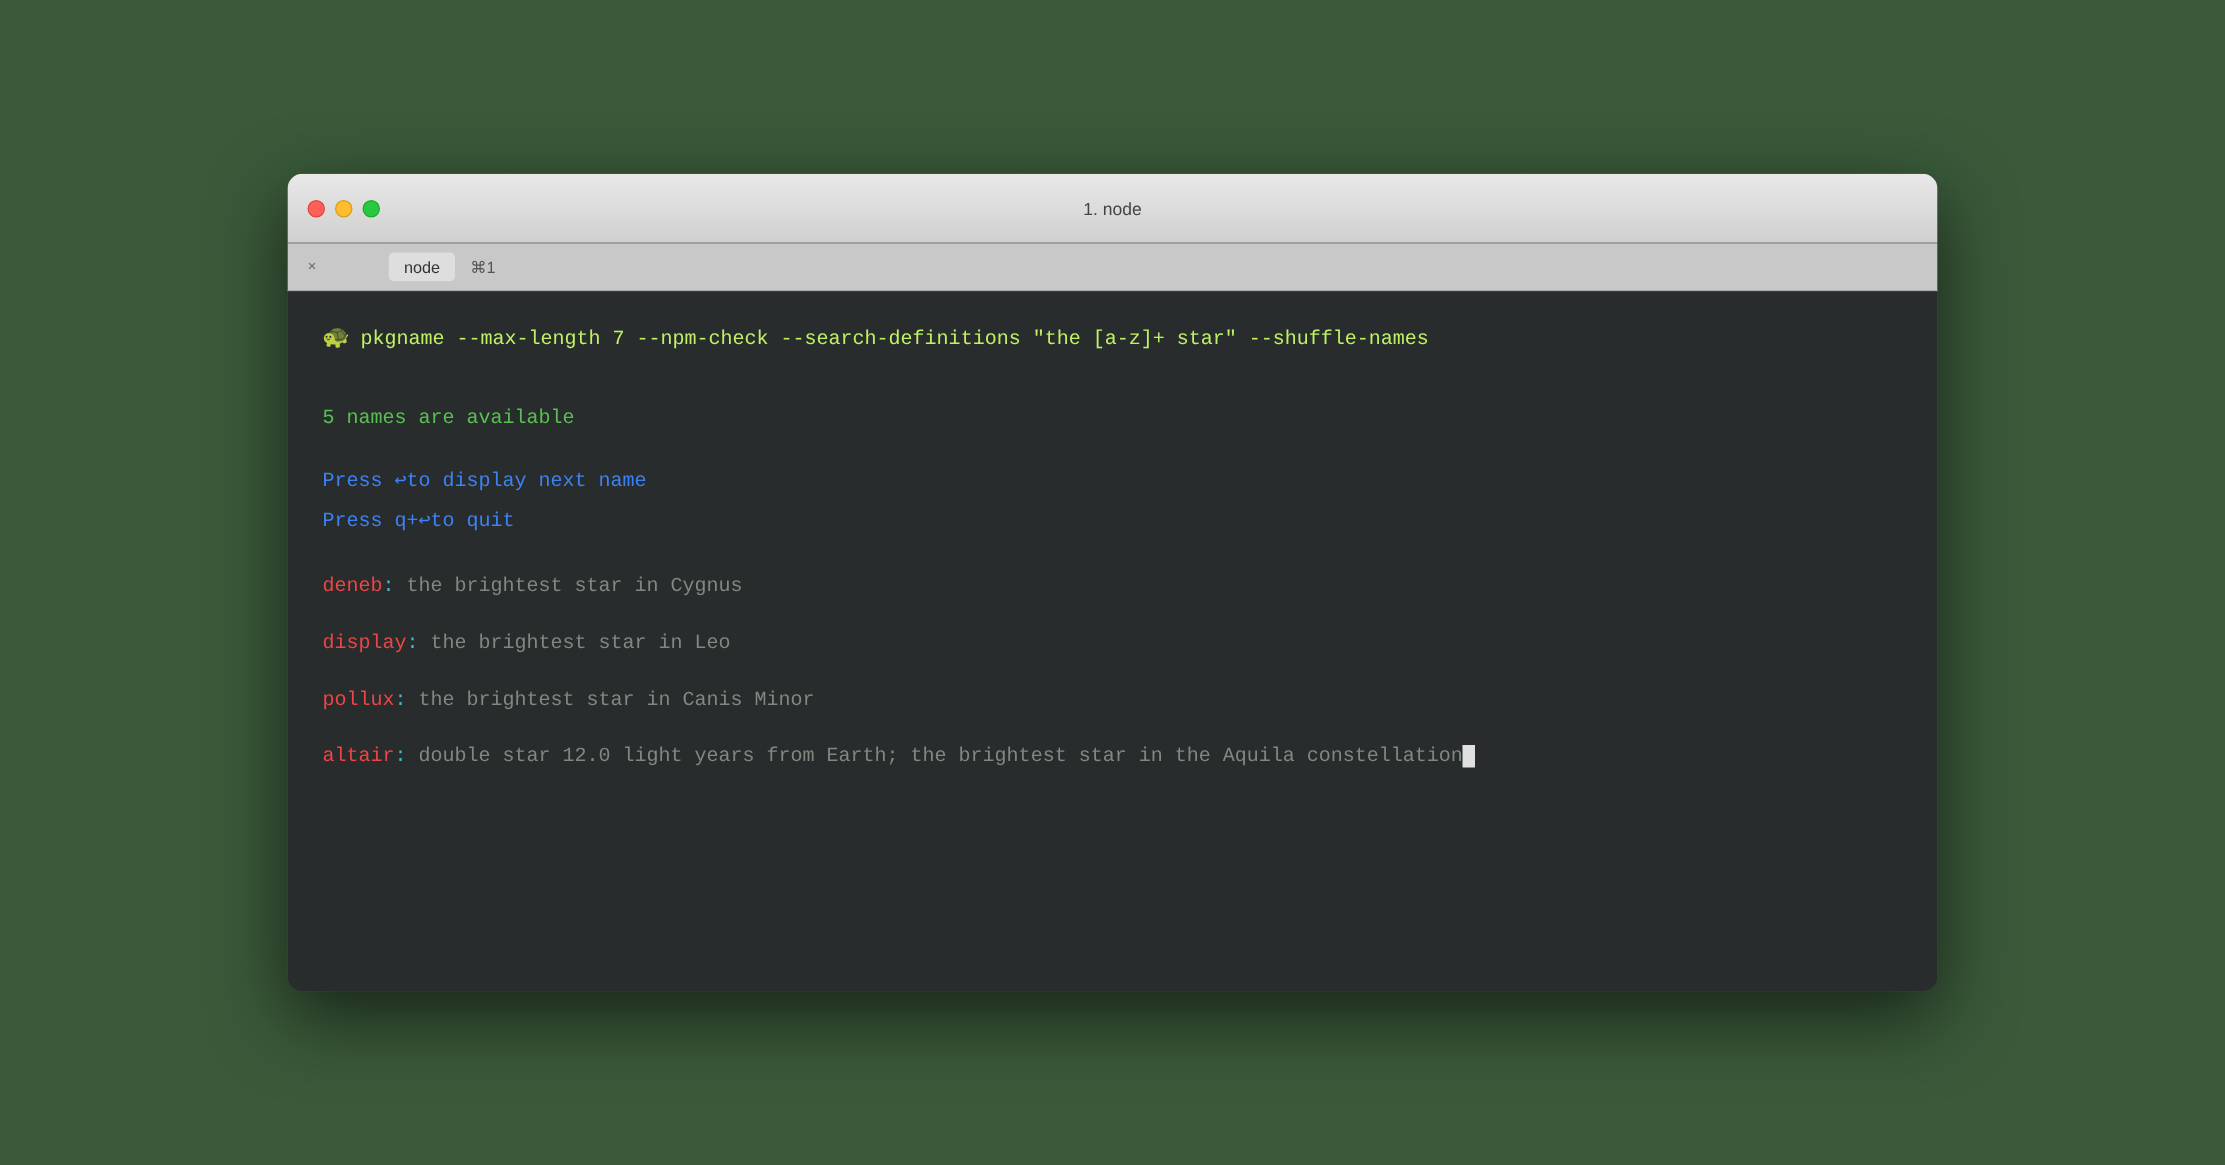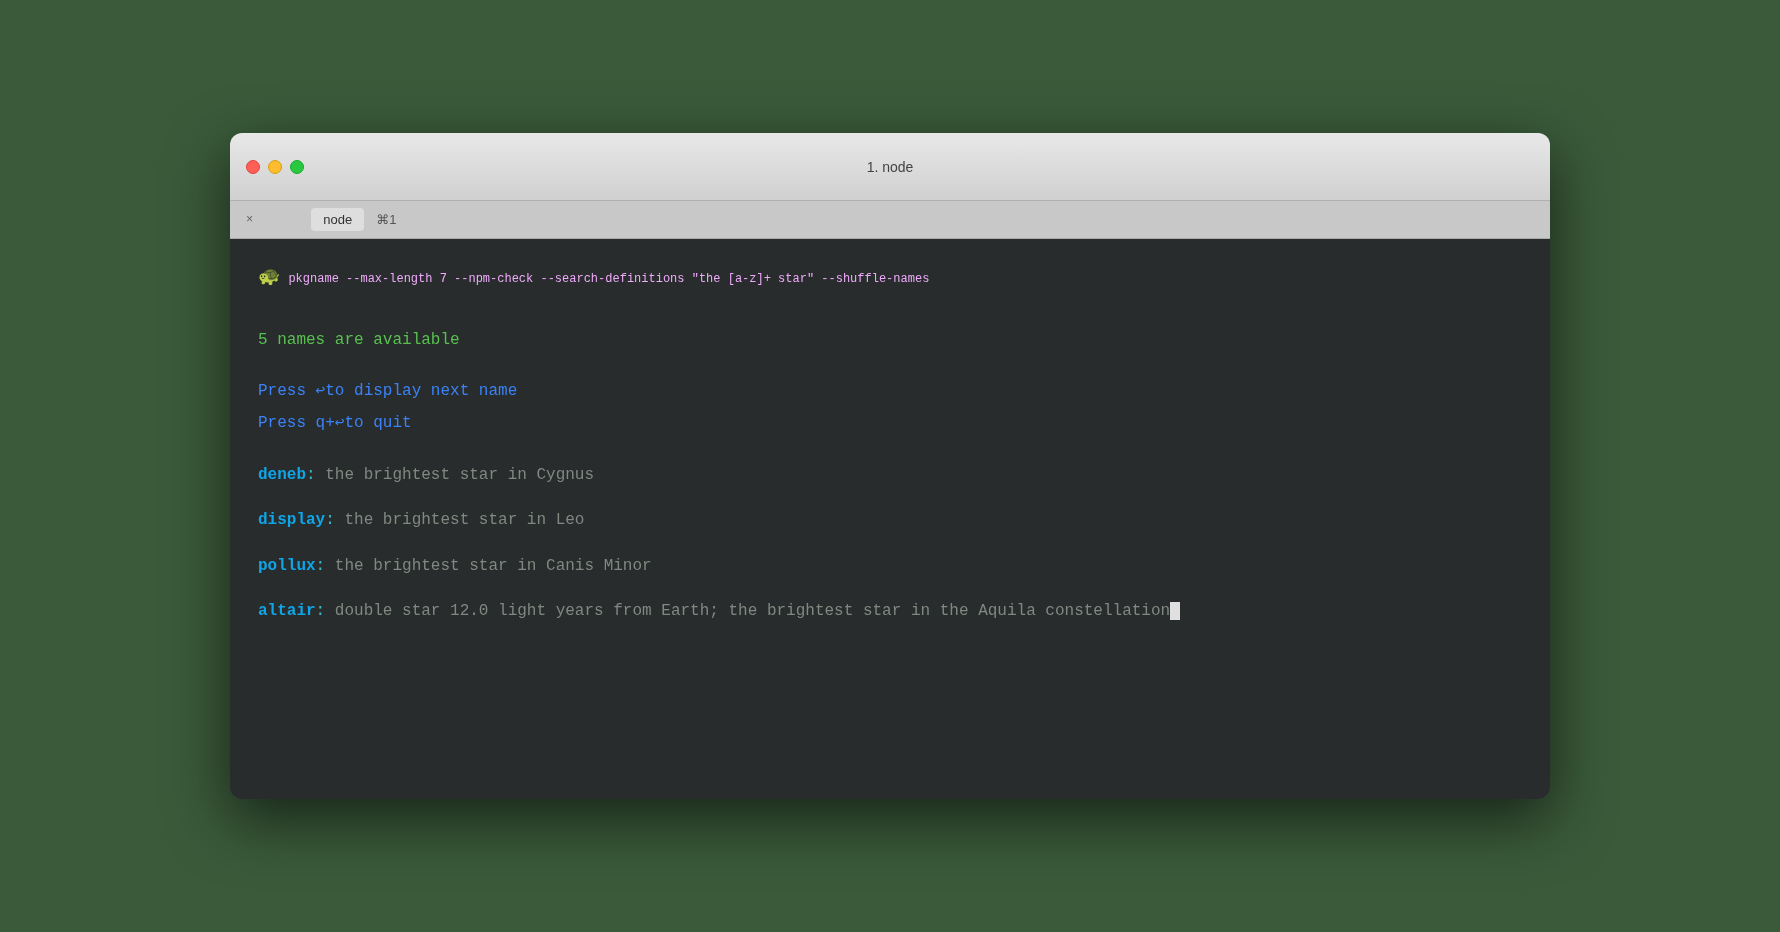--- a/index.html
+++ b/index.html
@@ -17,21 +17,21 @@
 
     .window {
       width: 1320px;
       border-radius: 12px;
       overflow: hidden;
       box-shadow: 0 20px 60px rgba(0,0,0,0.6);
     }
 
     .titlebar {
       background: linear-gradient(to bottom, #e8e8e8, #d0d0d0);
-      height: 68px;
+      height: 56px;
       display: flex;
       align-items: center;
       justify-content: center;
       position: relative;
       border-bottom: 1px solid #b0b0b0;
     }
 
     .traffic-lights {
       position: absolute;
       left: 16px;
@@ -105,40 +105,40 @@
       align-items: baseline;
       gap: 8px;
       margin-bottom: 16px;
     }
 
     .turtle-emoji {
       font-size: 18px;
     }
 
     .cmd-text {
-      color: #f0abfc;
-      font-size: 12px;
+      color: #bef264;
+      font-size: 16px;
     }
 
     .output-line {
       margin-bottom: 6px;
     }
 
     .green-text { color: #58c050; }
     .yellow-text { color: #3b82f6; }
 
     .blank-line { height: 20px; }
 
     .result-line {
       margin-bottom: 20px;
     }
 
     .result-name {
-      color: #0ea5e9;
-      font-weight: bold;
+      color: #ef4444;
+      font-weight: normal;
     }
 
     .result-colon {
       color: #40b8c8;
     }
 
     .result-desc {
       color: #808880;
     }
 

